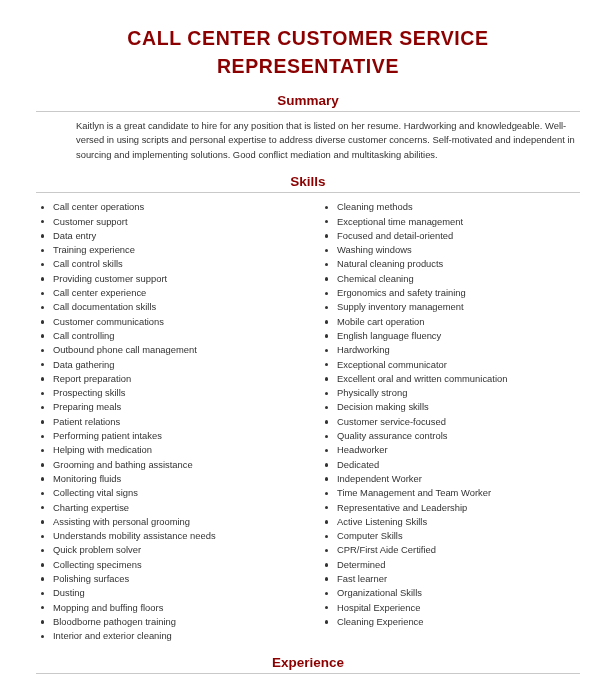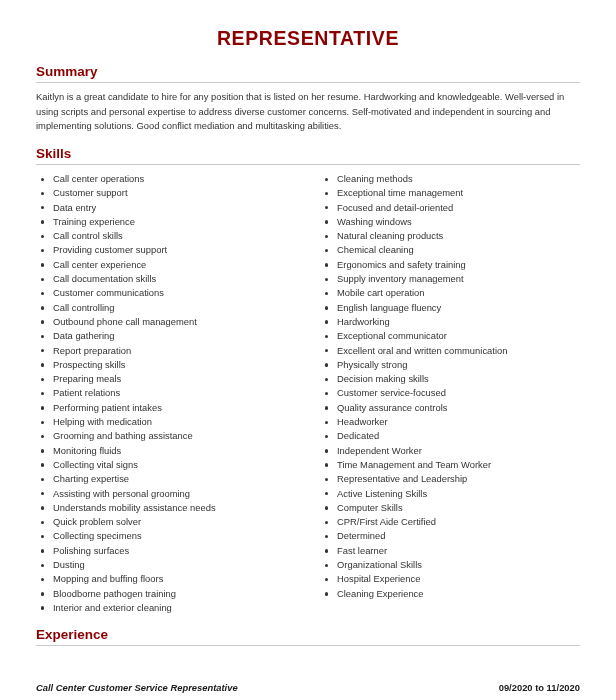--- a/index.html
+++ b/index.html
@@ -24,37 +24,38 @@
   .doc-title {
     text-align: center;
     color: #8b0000;
     font-size: 19.5px;
     font-weight: bold;
     letter-spacing: 0.6px;
     line-height: 1.45;
     margin: 6px 0 0 0;
   }
   .section-heading {
-    text-align: left;
+    text-align: center;
     color: #8b0000;
     font-size: 13.5px;
     font-weight: bold;
     margin: 12px 0 3px 0;
   }
   .rule {
     border: none;
     border-top: 1px solid #c9c9c9;
     margin: 2px 0 7px 0;
     height: 0;
   }
   .summary-text {
     font-size: 9.4px;
     line-height: 1.55;
     color: #333333;
     text-align: left;
+    margin-left: 40px;
   }
   .skills-wrap {
     display: flex;
     gap: 24px;
     margin-top: 2px;
   }
   .skills-col {
     flex: 1 1 50%;
     min-width: 0;
   }
@@ -107,20 +108,21 @@
     font-weight: bold;
   }
 </style>
 </head>
 <body>
 
 <div class="page">
 
   <div>
     <div class="doc-title">
+      <div>CALL CENTER CUSTOMER SERVICE</div>
       <div>REPRESENTATIVE</div>
     </div>
   </div>
 
   <div class="section-heading">Summary</div>
   <hr class="rule">
   <div class="summary-text">Kaitlyn is a great candidate to hire for any position that is listed on her resume. Hardworking and knowledgeable. Well-versed in using scripts and personal expertise to address diverse customer concerns. Self-motivated and independent in sourcing and implementing solutions. Good conflict mediation and multitasking abilities.</div>
 
   <div class="section-heading">Skills</div>
   <hr class="rule">

